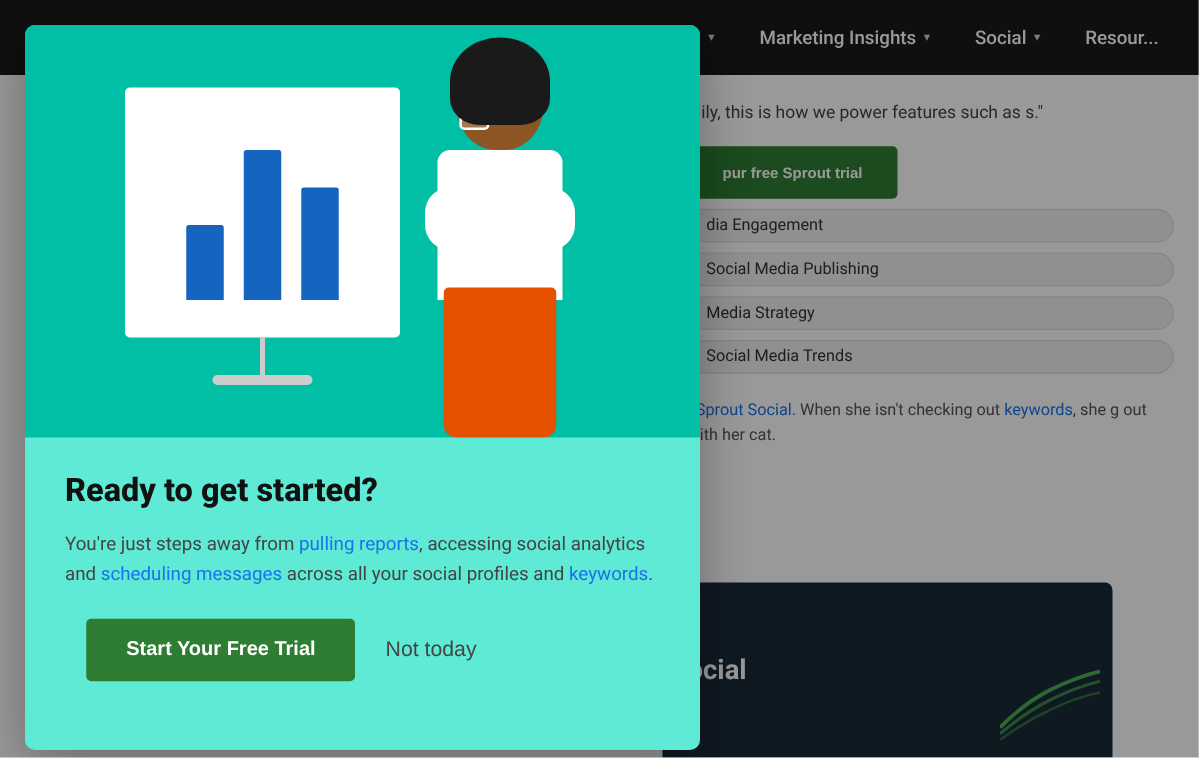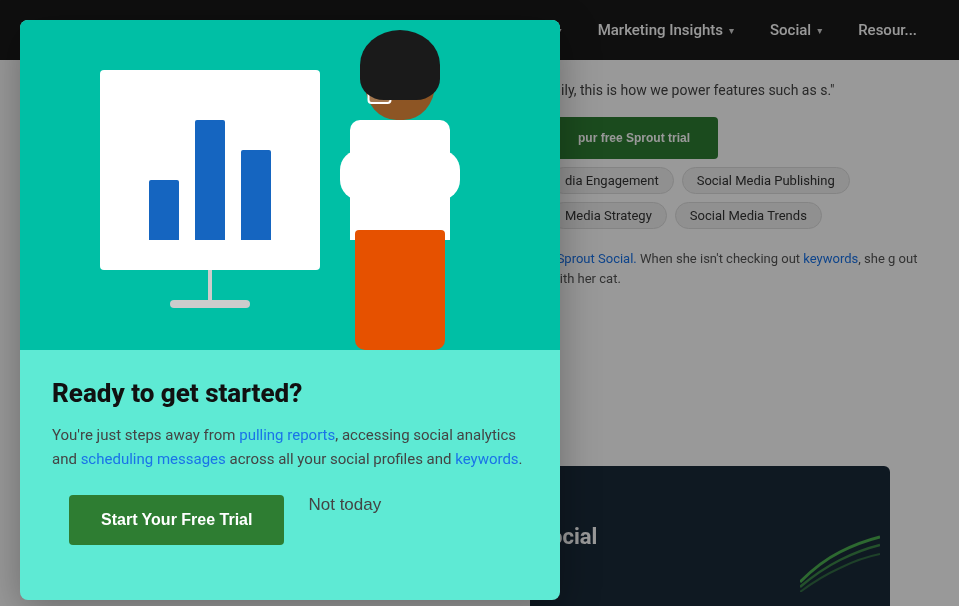--- a/index.html
+++ b/index.html
@@ -23,21 +23,21 @@
 
     
     .nav-bar {
       position: absolute;
       top: 0; left: 0;
       width: 959px;
       height: 60px;
       background: #1a1a1a;
       display: flex;
       align-items: center;
-      padding: 0 24px;
+      padding: 0 14px;
       z-index: 1;
     }
 
     .nav-items {
       display: flex;
       align-items: center;
       gap: 0;
       margin-left: auto;
     }
 
@@ -86,20 +86,21 @@
       cursor: pointer;
       margin-bottom: 8px;
       display: block;
     }
 
     .tags-section {
       display: flex;
       flex-wrap: wrap;
       gap: 8px;
       margin-bottom: 20px;
+      flex-direction: column;
     }
 
     .tag {
       background: #f0f0f0;
       border: 1px solid #ddd;
       border-radius: 20px;
       padding: 5px 14px;
       font-size: 13px;
       color: #333;
       cursor: pointer;
@@ -341,21 +342,21 @@
       margin-bottom: 24px;
     }
 
     .modal-desc a {
       color: #1a73e8;
       text-decoration: none;
     }
 
     .modal-actions {
       display: flex;
-      align-items: flex-start;
+      align-items: center;
       gap: 24px;
       padding-left: 17px;
     }
 
     .btn-trial {
       background: #2e7d32;
       color: #fff;
       border: none;
       padding: 16px 32px;
       font-size: 16px;

